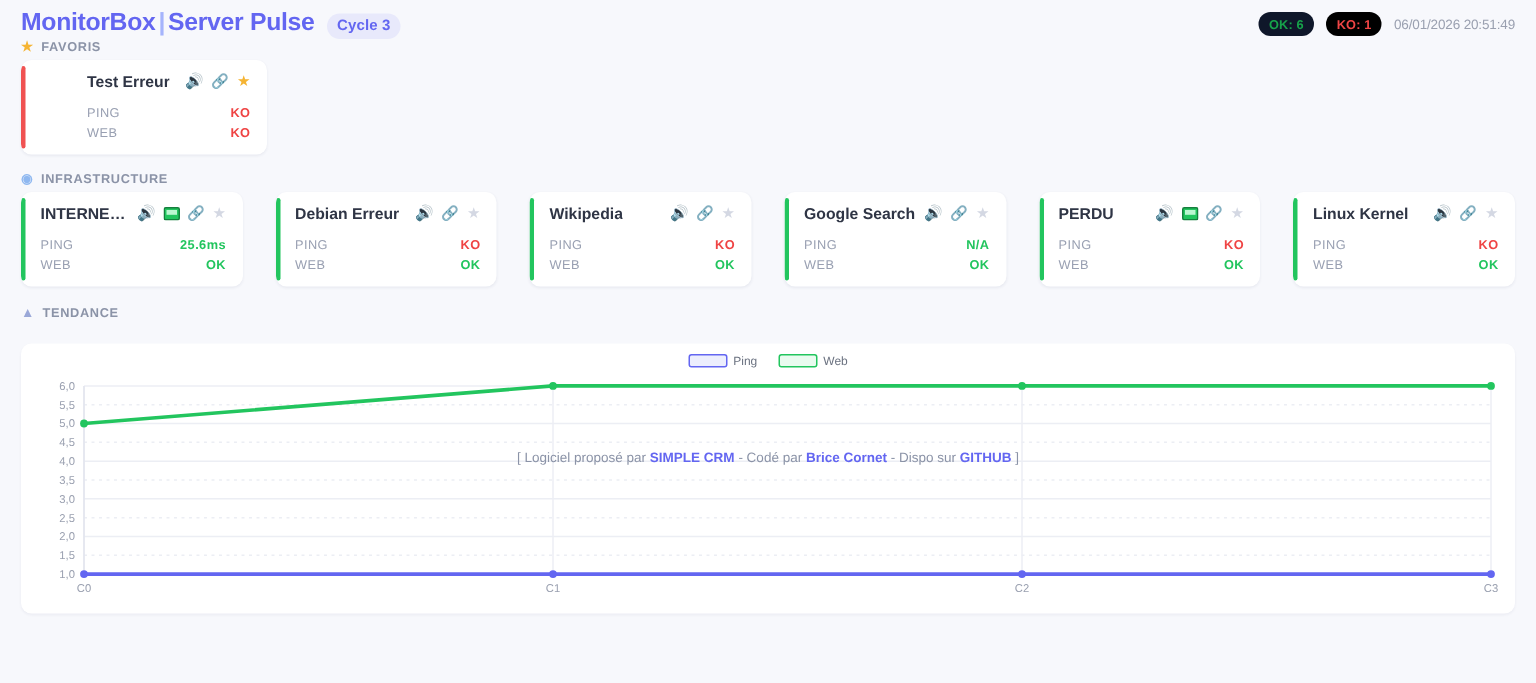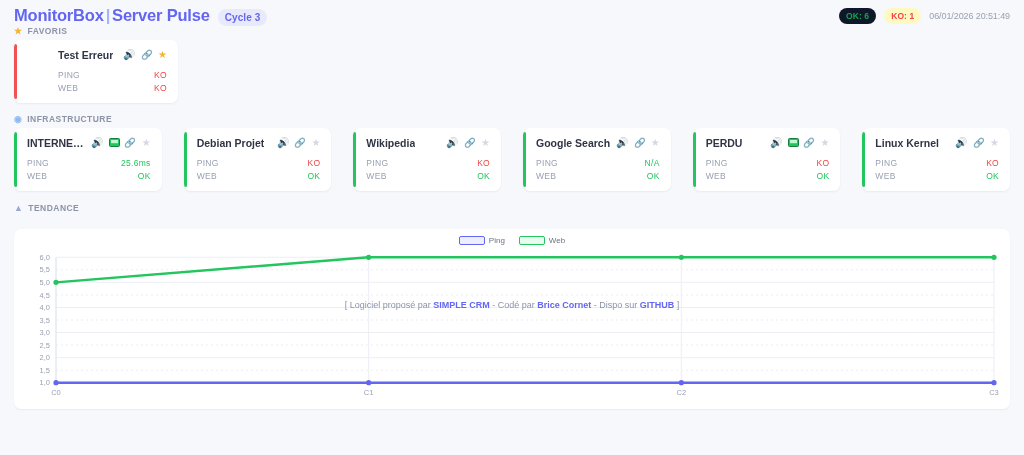--- a/index.html
+++ b/index.html
@@ -26,21 +26,21 @@
   .cycle-badge {
     background: #e8e9fb; color: #6366f1; font-size: 10px; font-weight: bold;
     padding: 3px 7px; border-radius: 9px; letter-spacing: 0.1px;
   }
   .hdr-right { display: flex; align-items: center; gap: 8px; }
   .pill {
     font-size: 8.5px; font-weight: bold; padding: 3px 7px; border-radius: 9px;
     letter-spacing: 0.1px;
   }
   .pill-ok { background: #0f172a; color: #16a34a; }
-  .pill-ko { background: #fef9c3; color: #ef4444; }
+  .pill-ko { background: #000000; color: #ef4444; }
   .timestamp { font-size: 9px; color: #9aa0b0; letter-spacing: -0.1px; }
 
   
   .section-label {
     display: flex; align-items: center; gap: 5px;
     font-size: 8.5px; font-weight: bold; color: #8b93a7;
     letter-spacing: 0.45px; padding: 0 0 4px 14px;
   }
   .sec-ico { font-size: 9px; line-height: 1; }
   .sec-ico.star { color: #f5b433; }
@@ -80,21 +80,21 @@
   .ico-star { font-size: 10px; }
   .ico-star.on { color: #f5b433; }
   .ico-star.off { color: #d4d8e3; }
 
   .metrics { margin-top: 7px; }
   .metric {
     display: flex; justify-content: space-between; align-items: center;
     font-size: 8.5px; letter-spacing: 0.3px; padding: 1.5px 0;
   }
   .metric-label { color: #99a0b2; }
-  .metric-val { font-weight: normal; }
+  .metric-val { font-weight: bold; }
   .v-ok { color: #22c55e; }
   .v-ko { color: #ef4444; }
   .v-na { color: #22c55e; }
   .v-ms { color: #22c55e; }
 
   
   .trend-wrap { padding: 0 14px; margin-top: 12px; }
   .trend-panel {
     background: #ffffff; border-radius: 7px;
     box-shadow: 0 1px 2px rgba(30,40,80,0.06);
@@ -190,21 +190,21 @@
             <span class="metric-val v-ms">25.6ms</span>
           </div>
           <div class="metric">
             <span class="metric-label">WEB</span>
             <span class="metric-val v-ok">OK</span>
           </div>
         </div>
       </div>
       <div class="card card-infra accent-green">
         <div class="card-head">
-          <div class="card-title">Debian Projet</div>
+          <div class="card-title">Debian Erreur</div>
           <div class="card-icons">
             <span class="ico ico-speaker">🔊</span>
             <span class="ico ico-link">🔗</span>
             <span class="ico ico-star off">★</span>
           </div>
         </div>
         <div class="metrics">
           <div class="metric">
             <span class="metric-label">PING</span>
             <span class="metric-val v-ko">KO</span>

